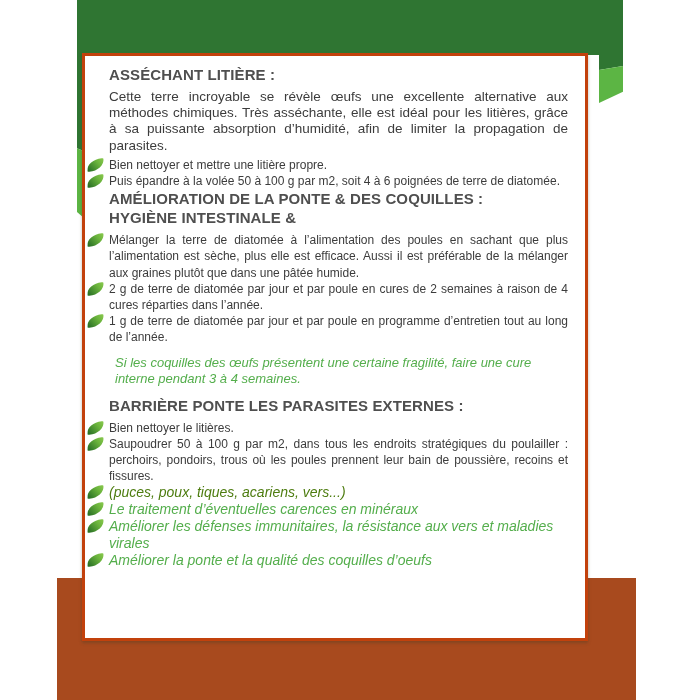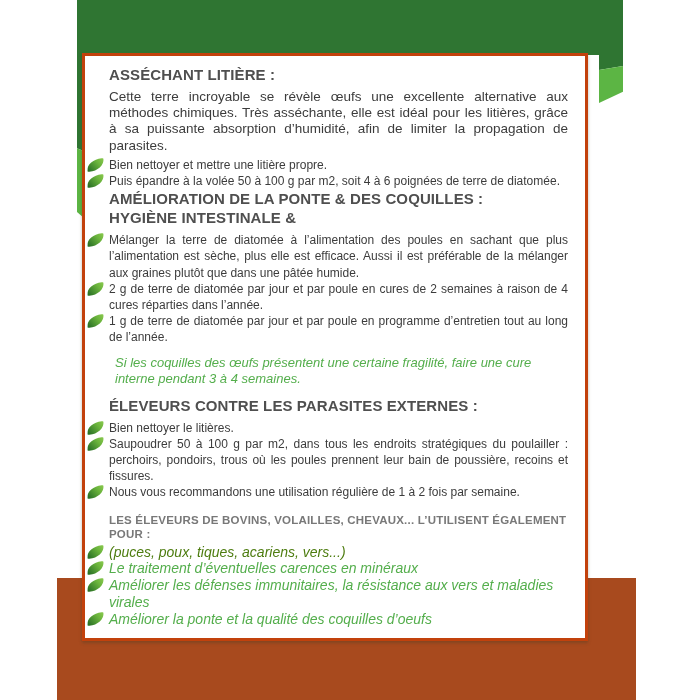--- a/index.html
+++ b/index.html
@@ -146,36 +146,31 @@
       <span class="leaf"></span>
       <span>2 g de terre de diatomée par jour et par poule en cures de 2 semaines à raison de 4 cures réparties dans l’année.</span>
     </div>
     <div class="bullet">
       <span class="leaf"></span>
       <span>1 g de terre de diatomée par jour et par poule en programme d’entretien tout au long de l’année.</span>
     </div>
 
     <p class="note">Si les coquilles des œufs présentent une certaine fragilité, faire une cure interne pendant 3 à 4 semaines.</p>
 
-    <h2 class="sec-title">ÉLEVEURS CONTRE LES PARASITES EXTERNES :</h2>
+    <h2 class="sec-title">BARRIÈRE PONTE LES PARASITES EXTERNES :</h2>
 
     <div class="bullet">
       <span class="leaf"></span>
       <span>Bien nettoyer le litières.</span>
     </div>
     <div class="bullet">
       <span class="leaf"></span>
       <span>Saupoudrer 50 à 100 g par m2, dans tous les endroits stratégiques du poulailler : perchoirs, pondoirs, trous où les poules prennent leur bain de poussière, recoins et fissures.</span>
     </div>
-    <div class="bullet">
-      <span class="leaf"></span>
-      <span>Nous vous recommandons une utilisation régulière de 1 à 2 fois par semaine.</span>
-    </div>
 
-    <h2 class="mini-title">LES ÉLEVEURS DE BOVINS, VOLAILLES, CHEVAUX... L’UTILISENT ÉGALEMENT POUR :</h2>
 
     <div class="green-bullet">
       <span class="leaf"></span>
     </div>
     <div class="green-cont">(puces, poux, tiques, acariens, vers...)</div>
     <div class="green-bullet">
       <span class="leaf"></span>
       <span>Le traitement d’éventuelles carences en minéraux</span>
     </div>
     <div class="green-bullet">

